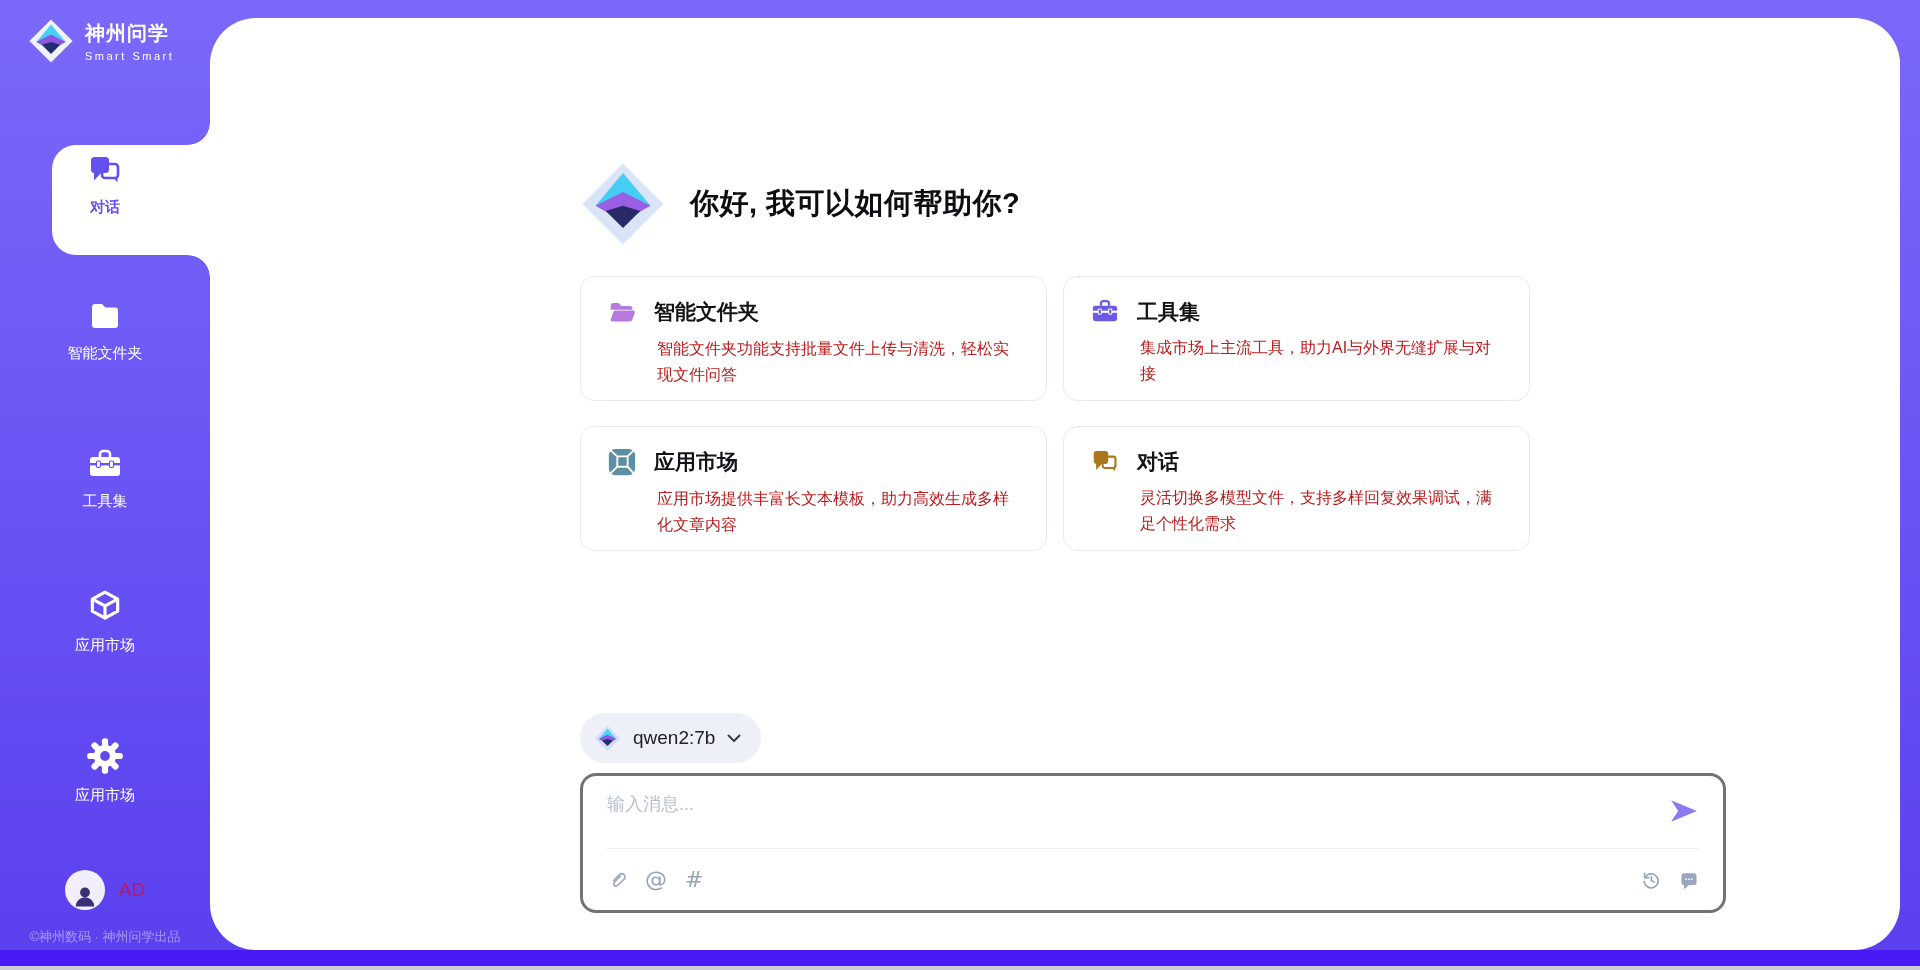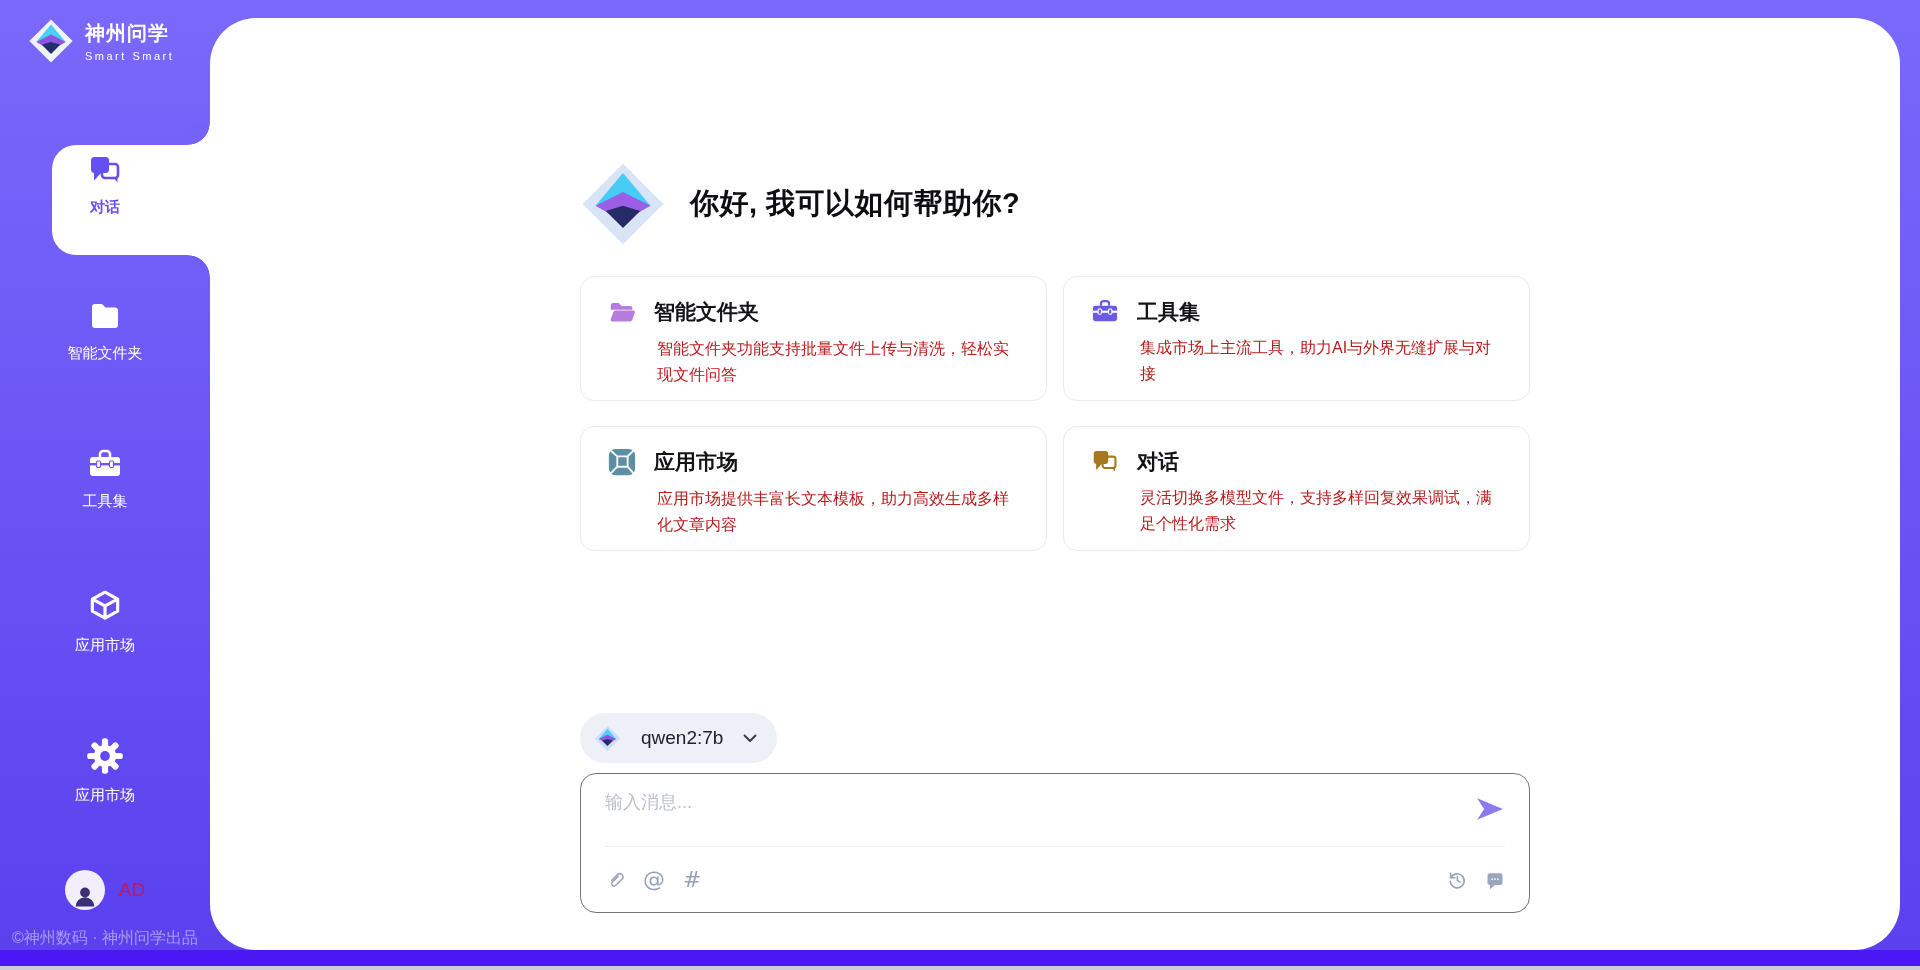--- a/index.html
+++ b/index.html
@@ -37,40 +37,40 @@
 
   .nav-item { position:absolute; left:5px; width:200px; display:flex; flex-direction:column; align-items:center; gap:10px; color:#fff; cursor:pointer; }
   .nav-item .nav-label { font-size:15px; }
   .nav-item.active { color:#6450f0; }
   .nav-item.active .nav-label { font-weight:bold; }
   .ni-0 { top:152px; } .ni-1 { top:298px; } .ni-2 { top:446px; } .ni-3 { top:588px; } .ni-4 { top:736px; }
 
   .user-row { position:absolute; left:5px; top:870px; width:200px; display:flex; align-items:center; justify-content:center; gap:14px; }
   .avatar { width:40px; height:40px; border-radius:50%; background:#f2eefb; overflow:hidden; display:flex; align-items:flex-end; justify-content:center; }
   .user-name { color:#be185d; font-size:19px; }
-  .copyright { position:absolute; left:5px; top:928px; width:200px; text-align:center; color:rgba(255,255,255,0.45); font-size:16px; }
+  .copyright { position:absolute; left:5px; top:928px; width:200px; text-align:center; color:rgba(255,255,255,0.45); font-size:13px; }
 
   
   .greeting { margin-top:142px; display:flex; align-items:center; gap:24px; height:88px; }
   .greeting-title { font-size:29px; font-weight:bold; color:#0e0e12; letter-spacing:0.5px; }
 
   
   .cards { margin-top:28px; display:grid; grid-template-columns:467px 467px; gap:25px 16px; }
   .card { height:125px; border:1px solid #e9e9f0; border-radius:14px; background:#fff; padding:20px 26px; cursor:pointer; }
   .card-head { display:flex; align-items:center; gap:17px; }
   .card-title { font-size:21px; font-weight:bold; color:#141418; }
   .card-desc { margin:9px 0 0 50px; font-size:16px; color:#b91c1c; line-height:1.6; }
 
   
   .model-pill { margin-top:162px; align-self:flex-start; height:50px; padding:0 20px 0 14px; border-radius:26px;
-    background:#eef0f8; display:inline-flex; align-items:center; gap:20px; cursor:pointer; }
+    background:#eef0f8; display:inline-flex; align-items:center; gap:12px; cursor:pointer; }
   .model-name { font-size:19px; color:#202027; }
 
   
-  .composer { margin-top:10px; width:950px; height:140px; border:1px solid #737373; border-radius:16px; background:#fff;
+  .composer { margin-top:10px; width:1146px; height:140px; border:3px solid #737373; border-radius:16px; background:#fff;
     display:flex; flex-direction:column; padding:0 24px; }
   .composer-top { height:73px; display:flex; align-items:flex-start; padding-top:16px; border-bottom:1px solid #eeeef4; }
   .composer-input { flex:1; border:none; outline:none; resize:none; height:50px;
     font-family:"Liberation Sans","DejaVu Sans",sans-serif; font-size:18px; color:#333; background:transparent; }
   .composer-input::placeholder { color:#b9bfcc; }
   .send-btn { margin-left:14px; margin-top:6px; border:none; background:none; cursor:pointer; display:flex; }
   .composer-bottom { flex:1; display:flex; align-items:center; gap:18px; color:#97a2b8; }
   .composer-bottom .spacer { flex:1; }
   .tool-btn { border:none; background:none; cursor:pointer; display:flex; align-items:center; color:#97a2b8; padding:0; }
   .glyph-btn { font-size:22px; line-height:20px; font-family:"DejaVu Sans",sans-serif; }

